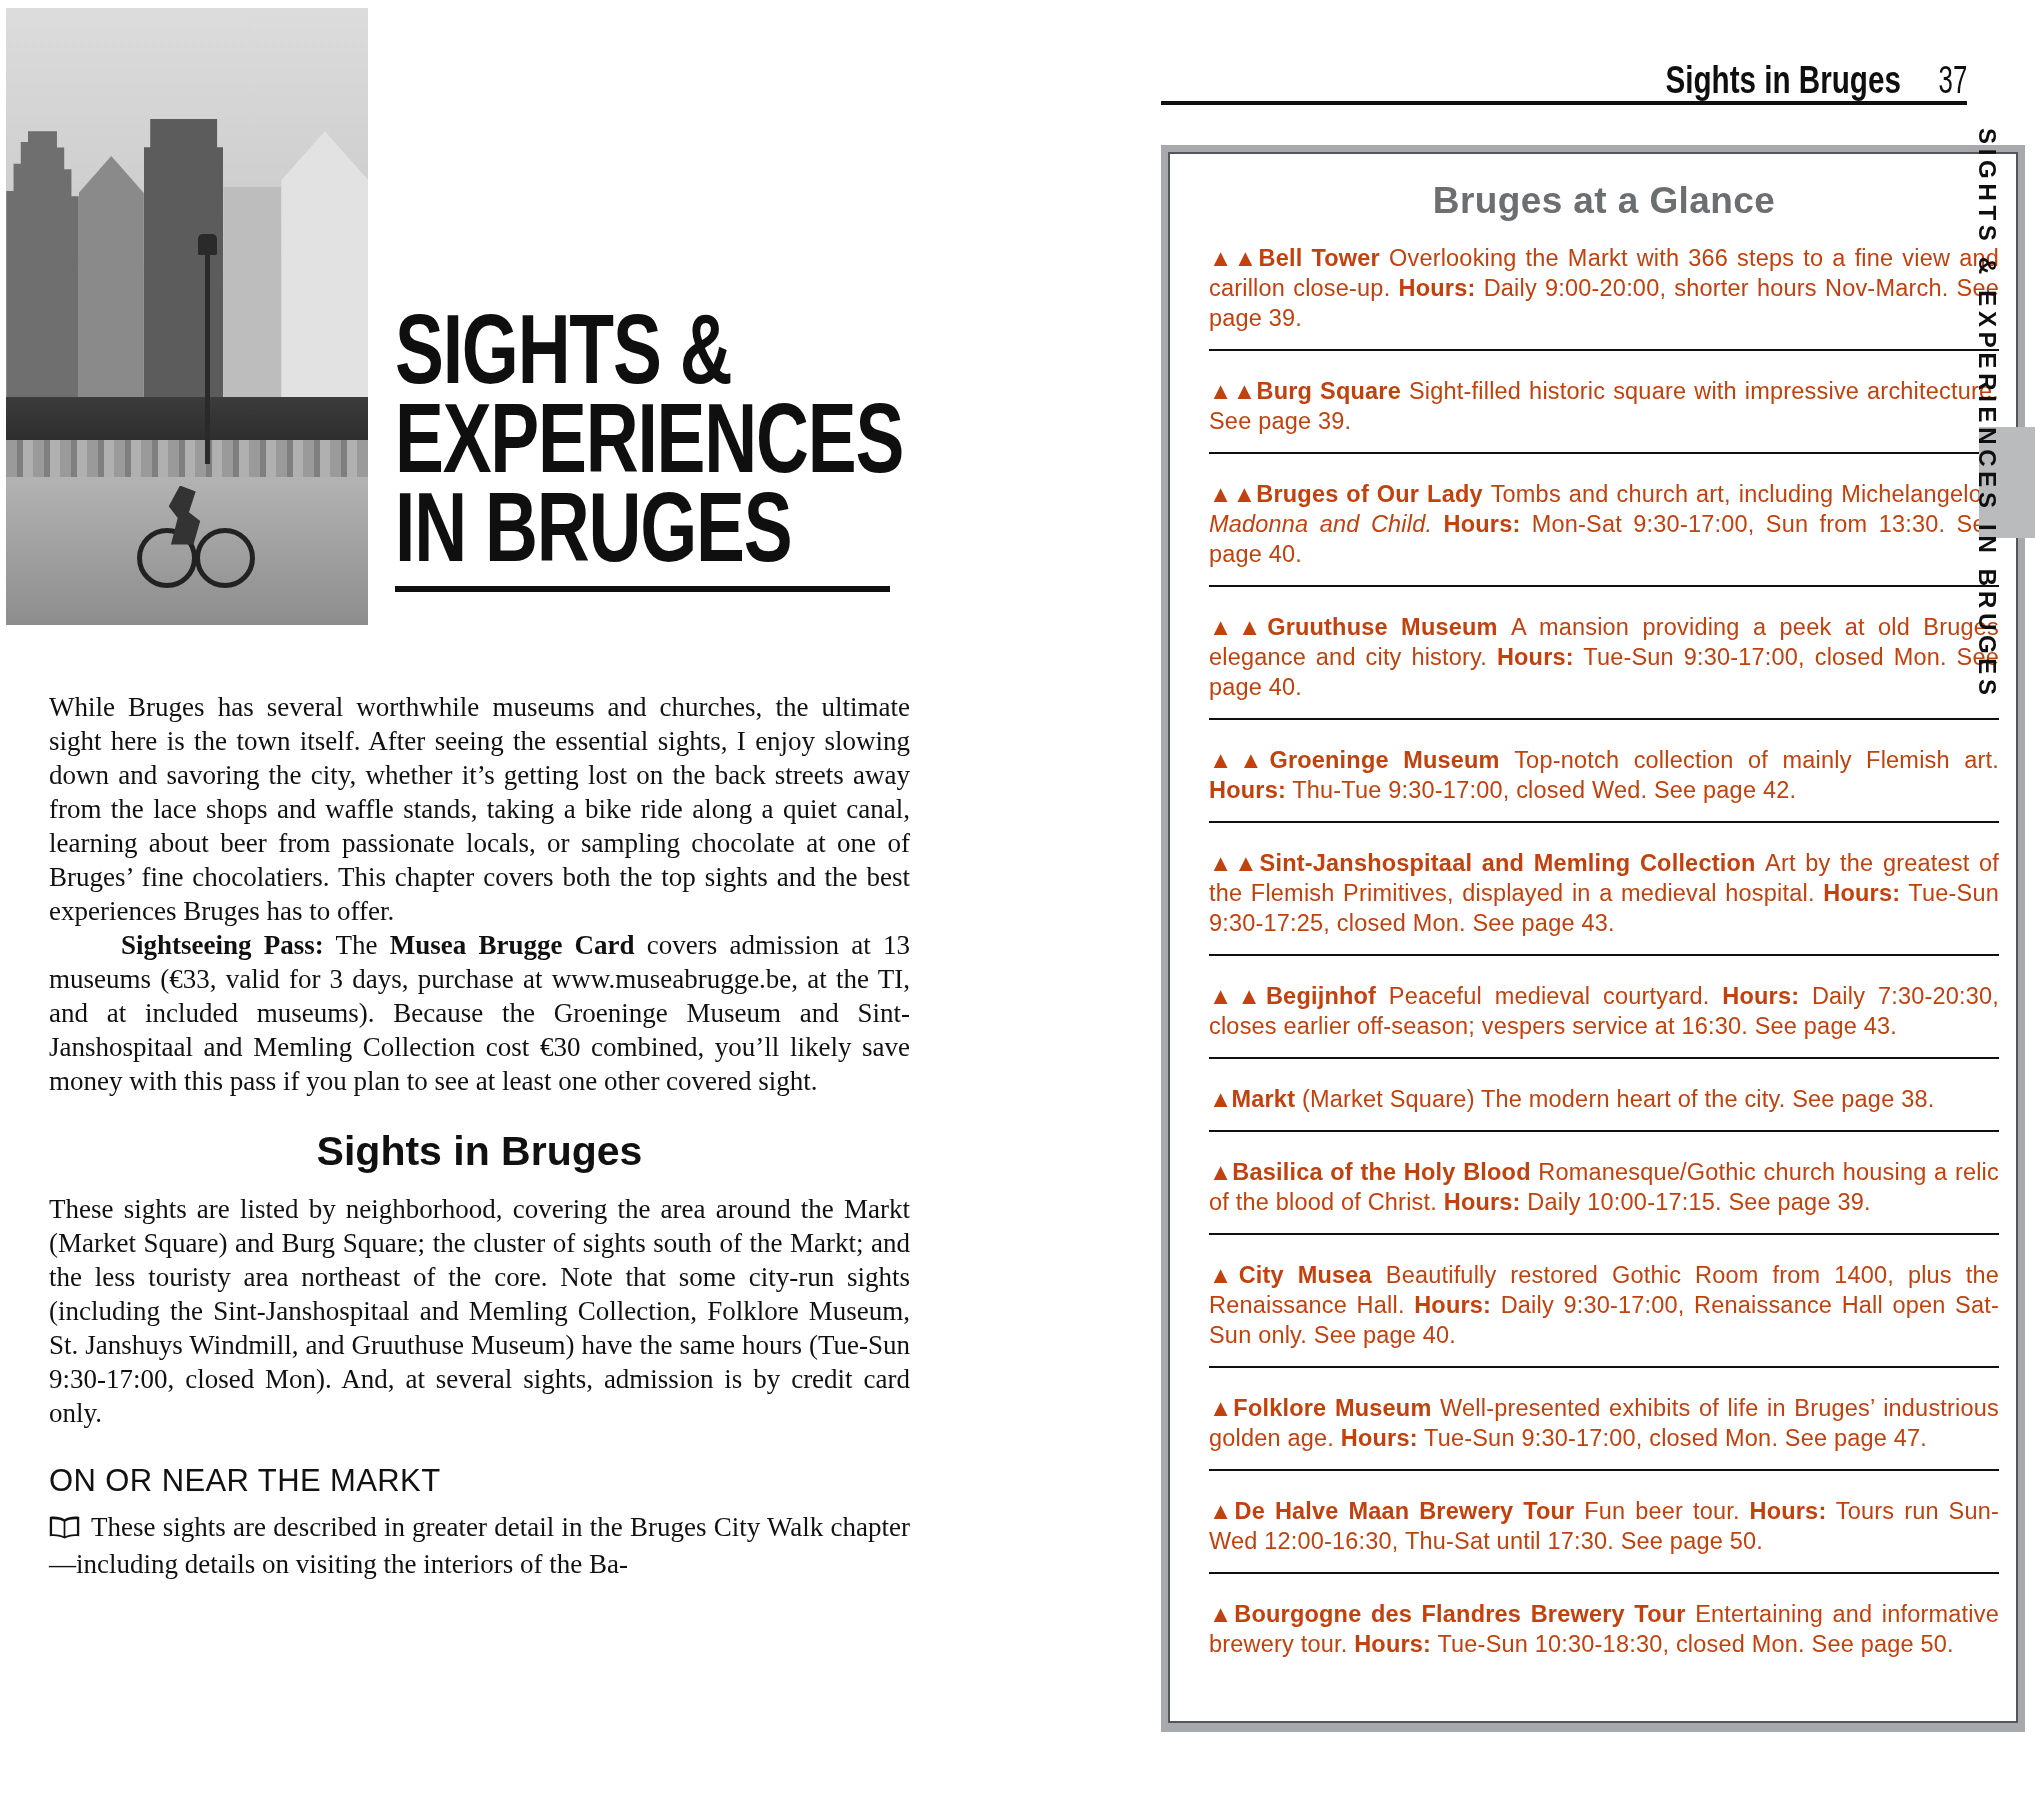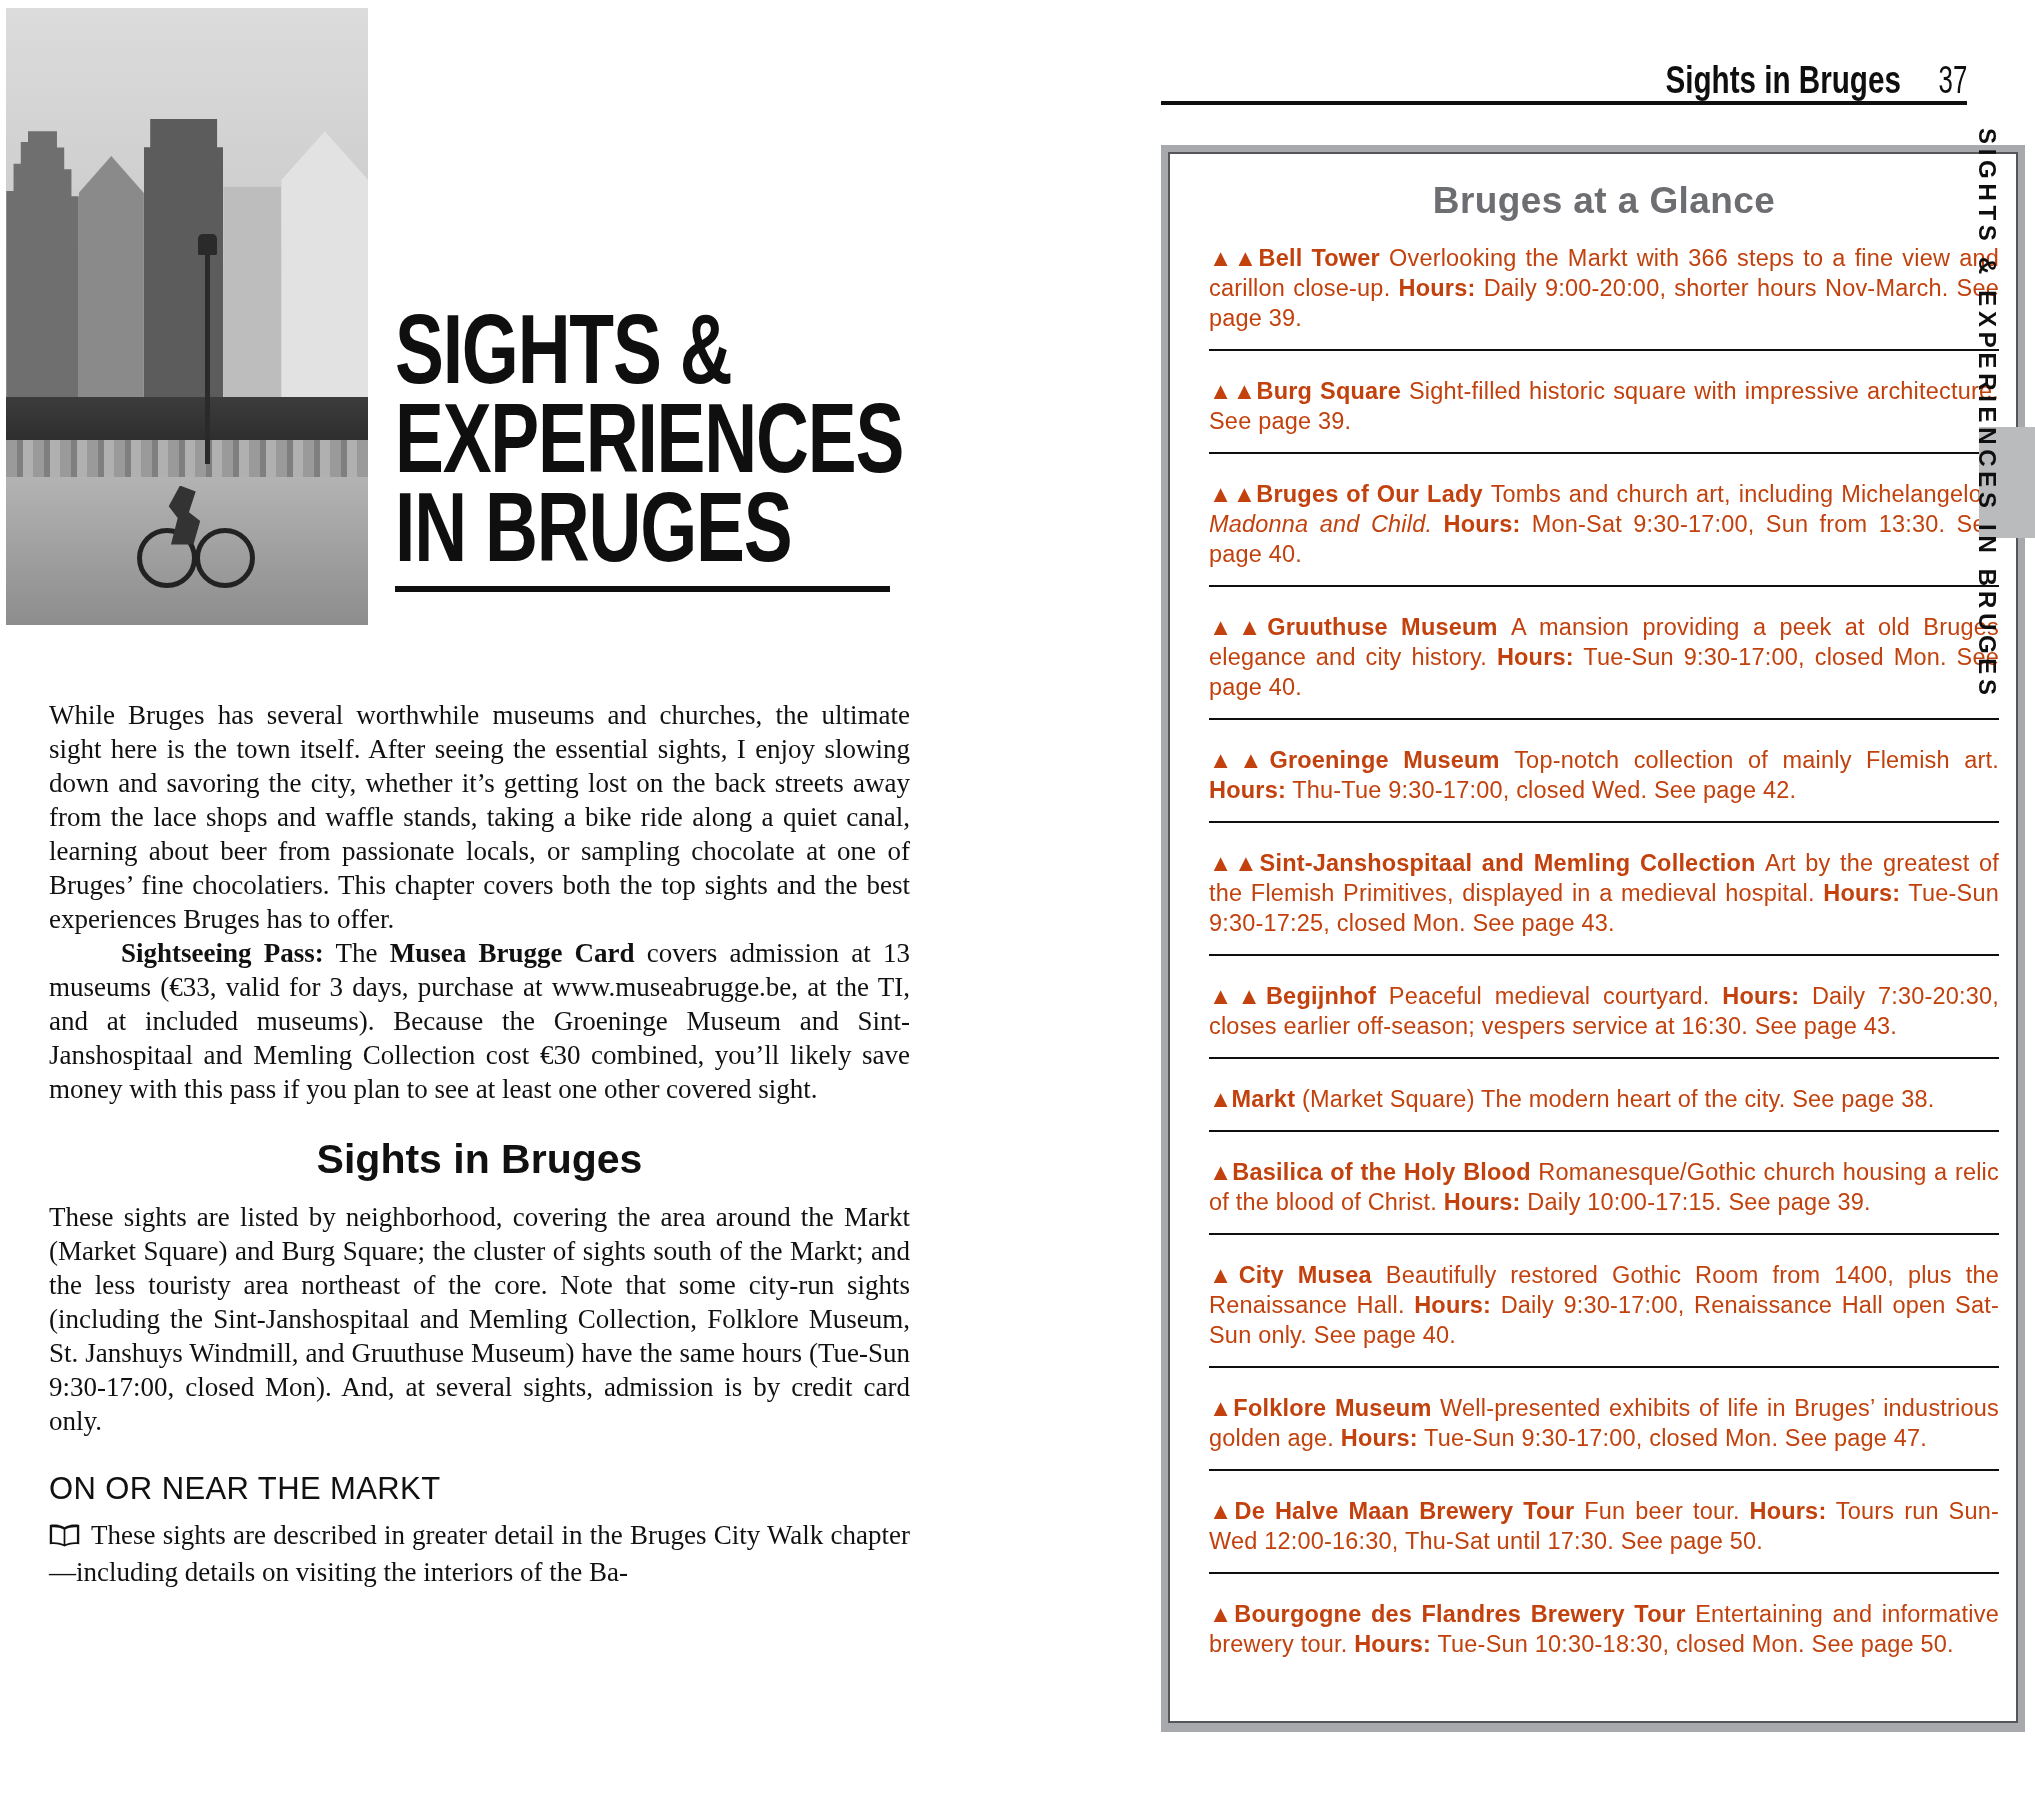--- a/index.html
+++ b/index.html
@@ -41,21 +41,21 @@
   .rider{position:absolute;left:43%;bottom:13%;width:45px;height:59px;background:#333;
     clip-path:polygon(20% 100%,35% 55%,15% 35%,40% 0,75% 10%,60% 45%,85% 60%,70% 100%);}
   
   .chapter-title{position:absolute;left:395px;top:304px;width:548px;}
   .ct-line{display:block;font-family:"Liberation Sans",sans-serif;font-weight:800;
     font-size:99px;line-height:89px;color:#0f0f0f;letter-spacing:-1.6px;
     transform:scaleX(.74);transform-origin:left;white-space:nowrap;}
   .title-rule{position:absolute;left:395px;top:586px;width:495px;height:5.5px;background:#0f0f0f;}
   
   .left-col{position:absolute;left:49px;top:690px;width:861px;
-    font-size:27px;line-height:34px;text-align:justify;margin-top:8px;}
+    font-size:27px;line-height:34px;text-align:justify;}
   .left-col p{margin:0;}
   .indent{text-indent:72px;}
   .seg-bold{font-weight:bold;}
   .seg-italic{font-style:italic;}
   .mid-heading{font-family:"Liberation Sans",sans-serif;font-weight:bold;
     font-size:41px;line-height:44px;text-align:center;margin:31px 0 19px 0;letter-spacing:0;}
   .sub-heading{font-family:"Liberation Sans",sans-serif;font-weight:normal;
     font-size:31px;line-height:36px;text-align:left;margin:33px 0 11px 0;letter-spacing:0.4px;}
   .book-icon{display:inline-block;vertical-align:-3.1px;margin-right:11px;}
   

